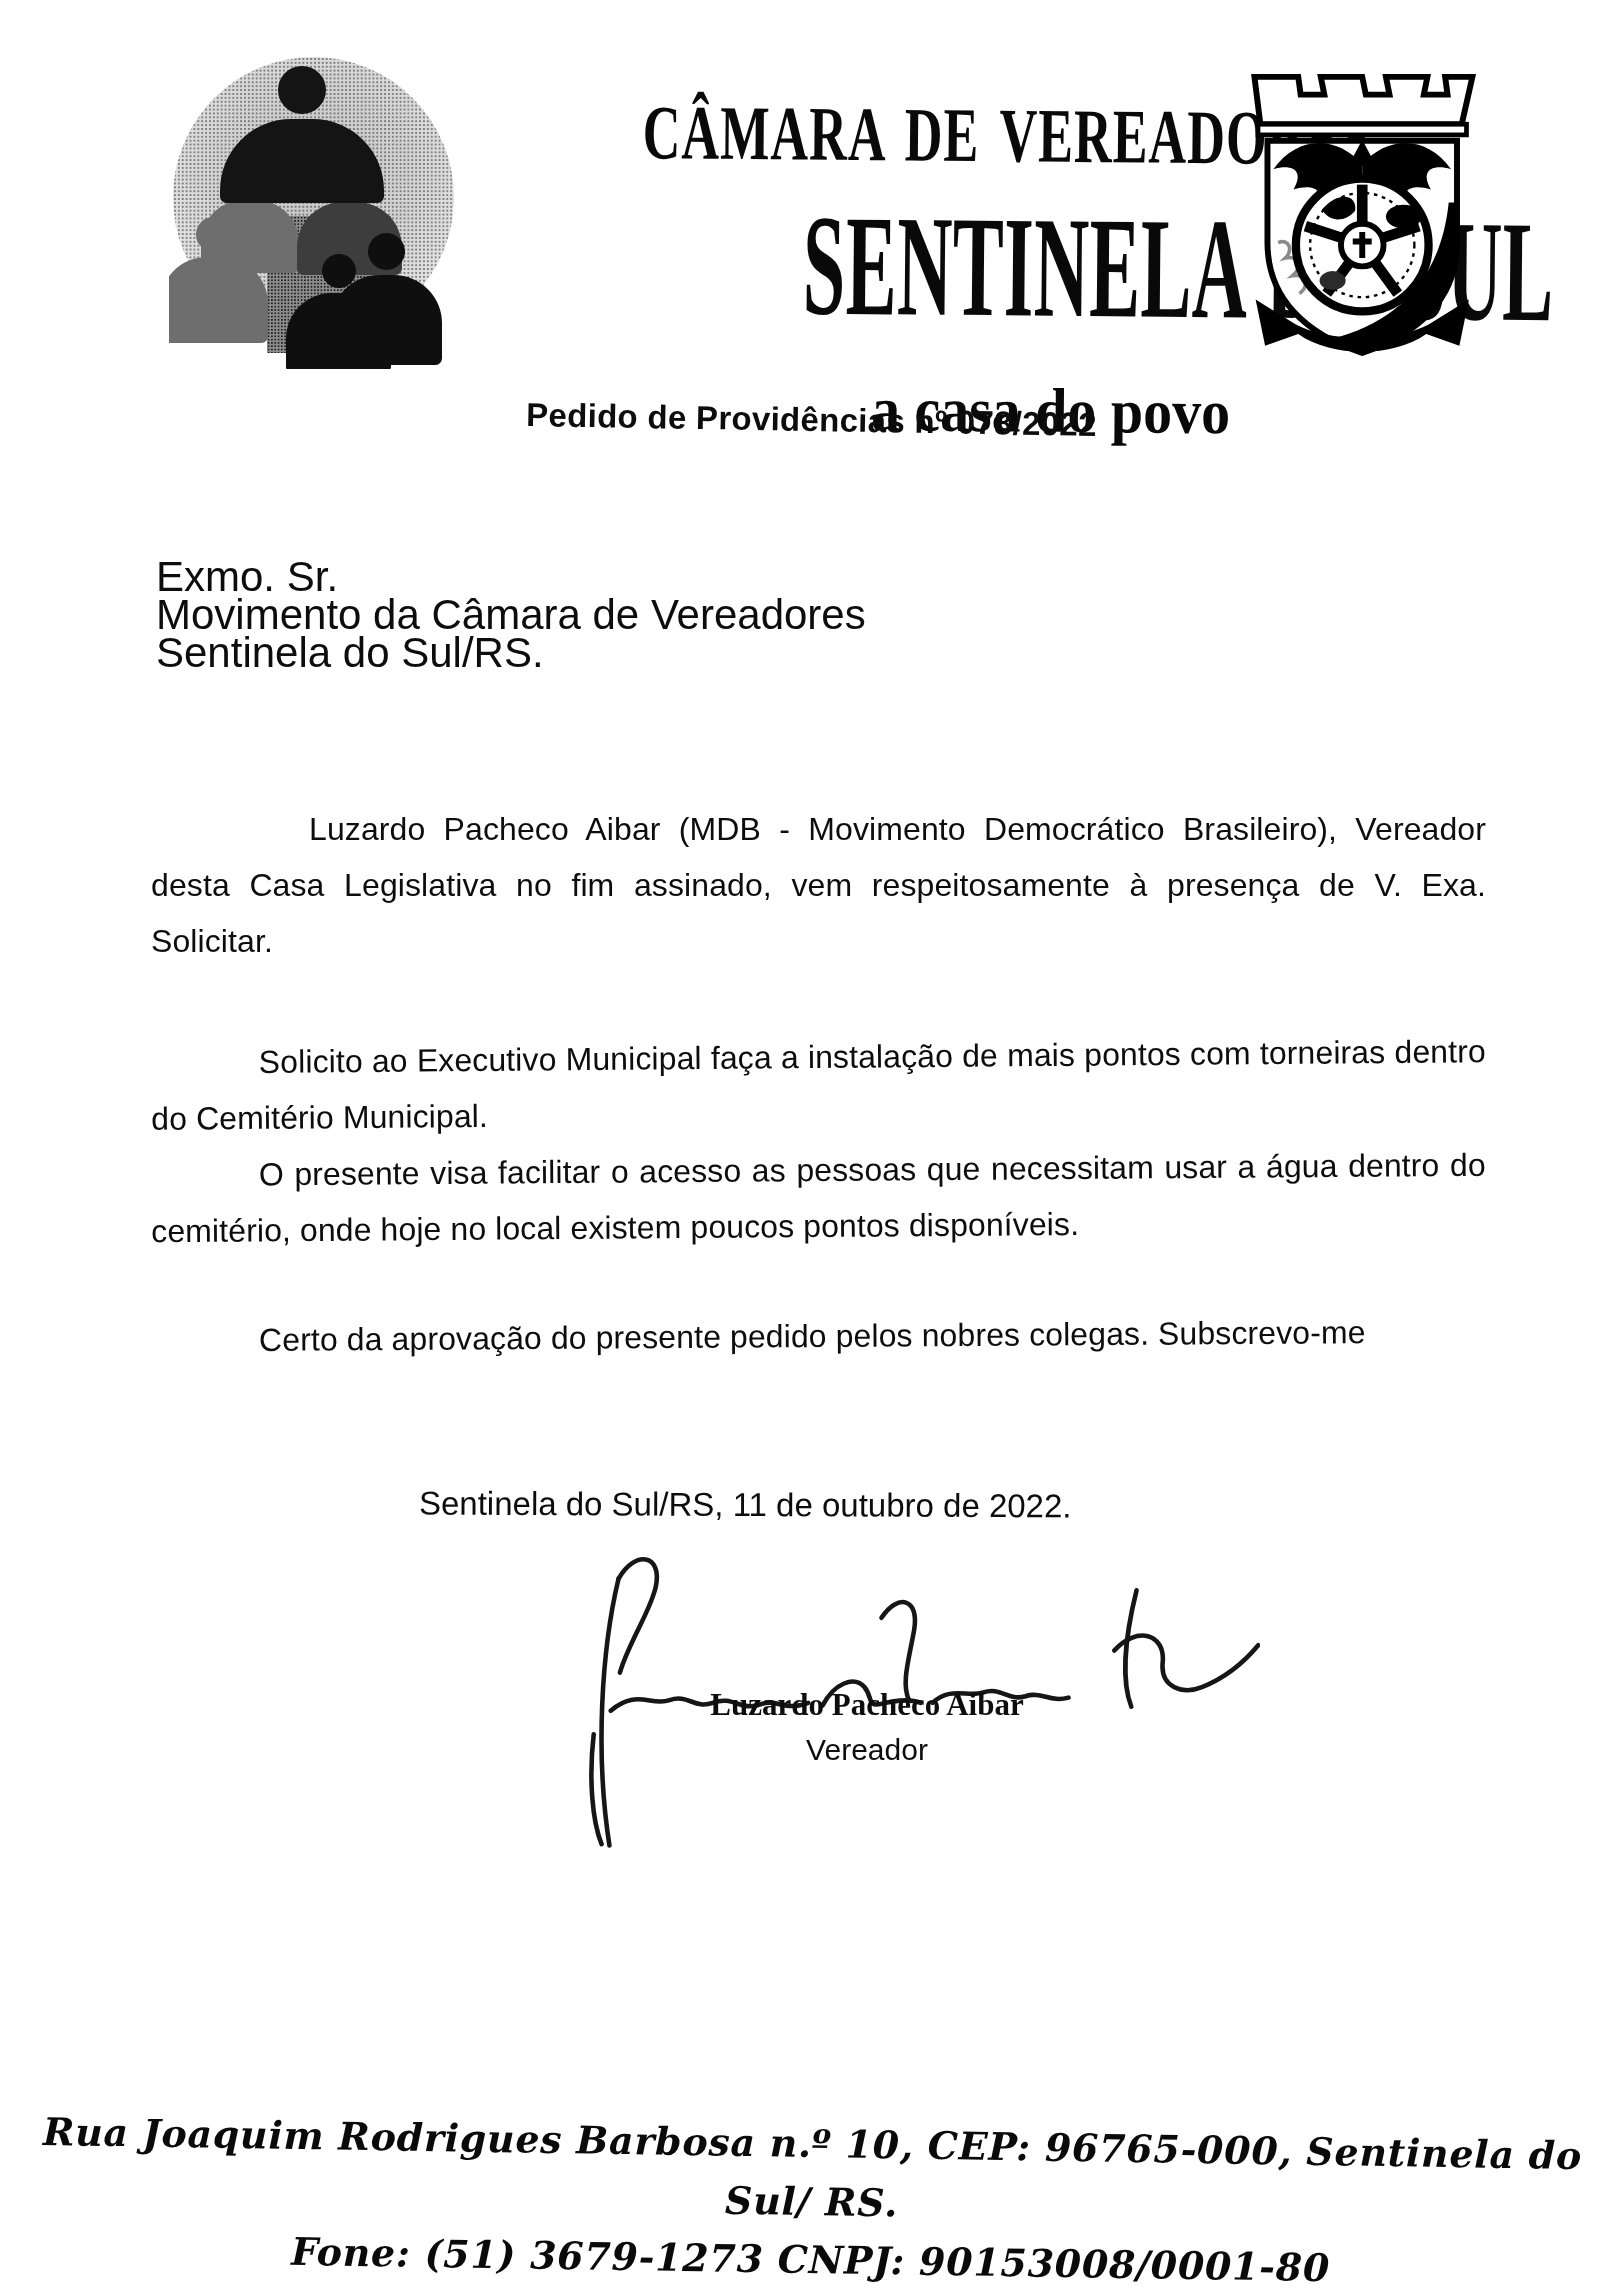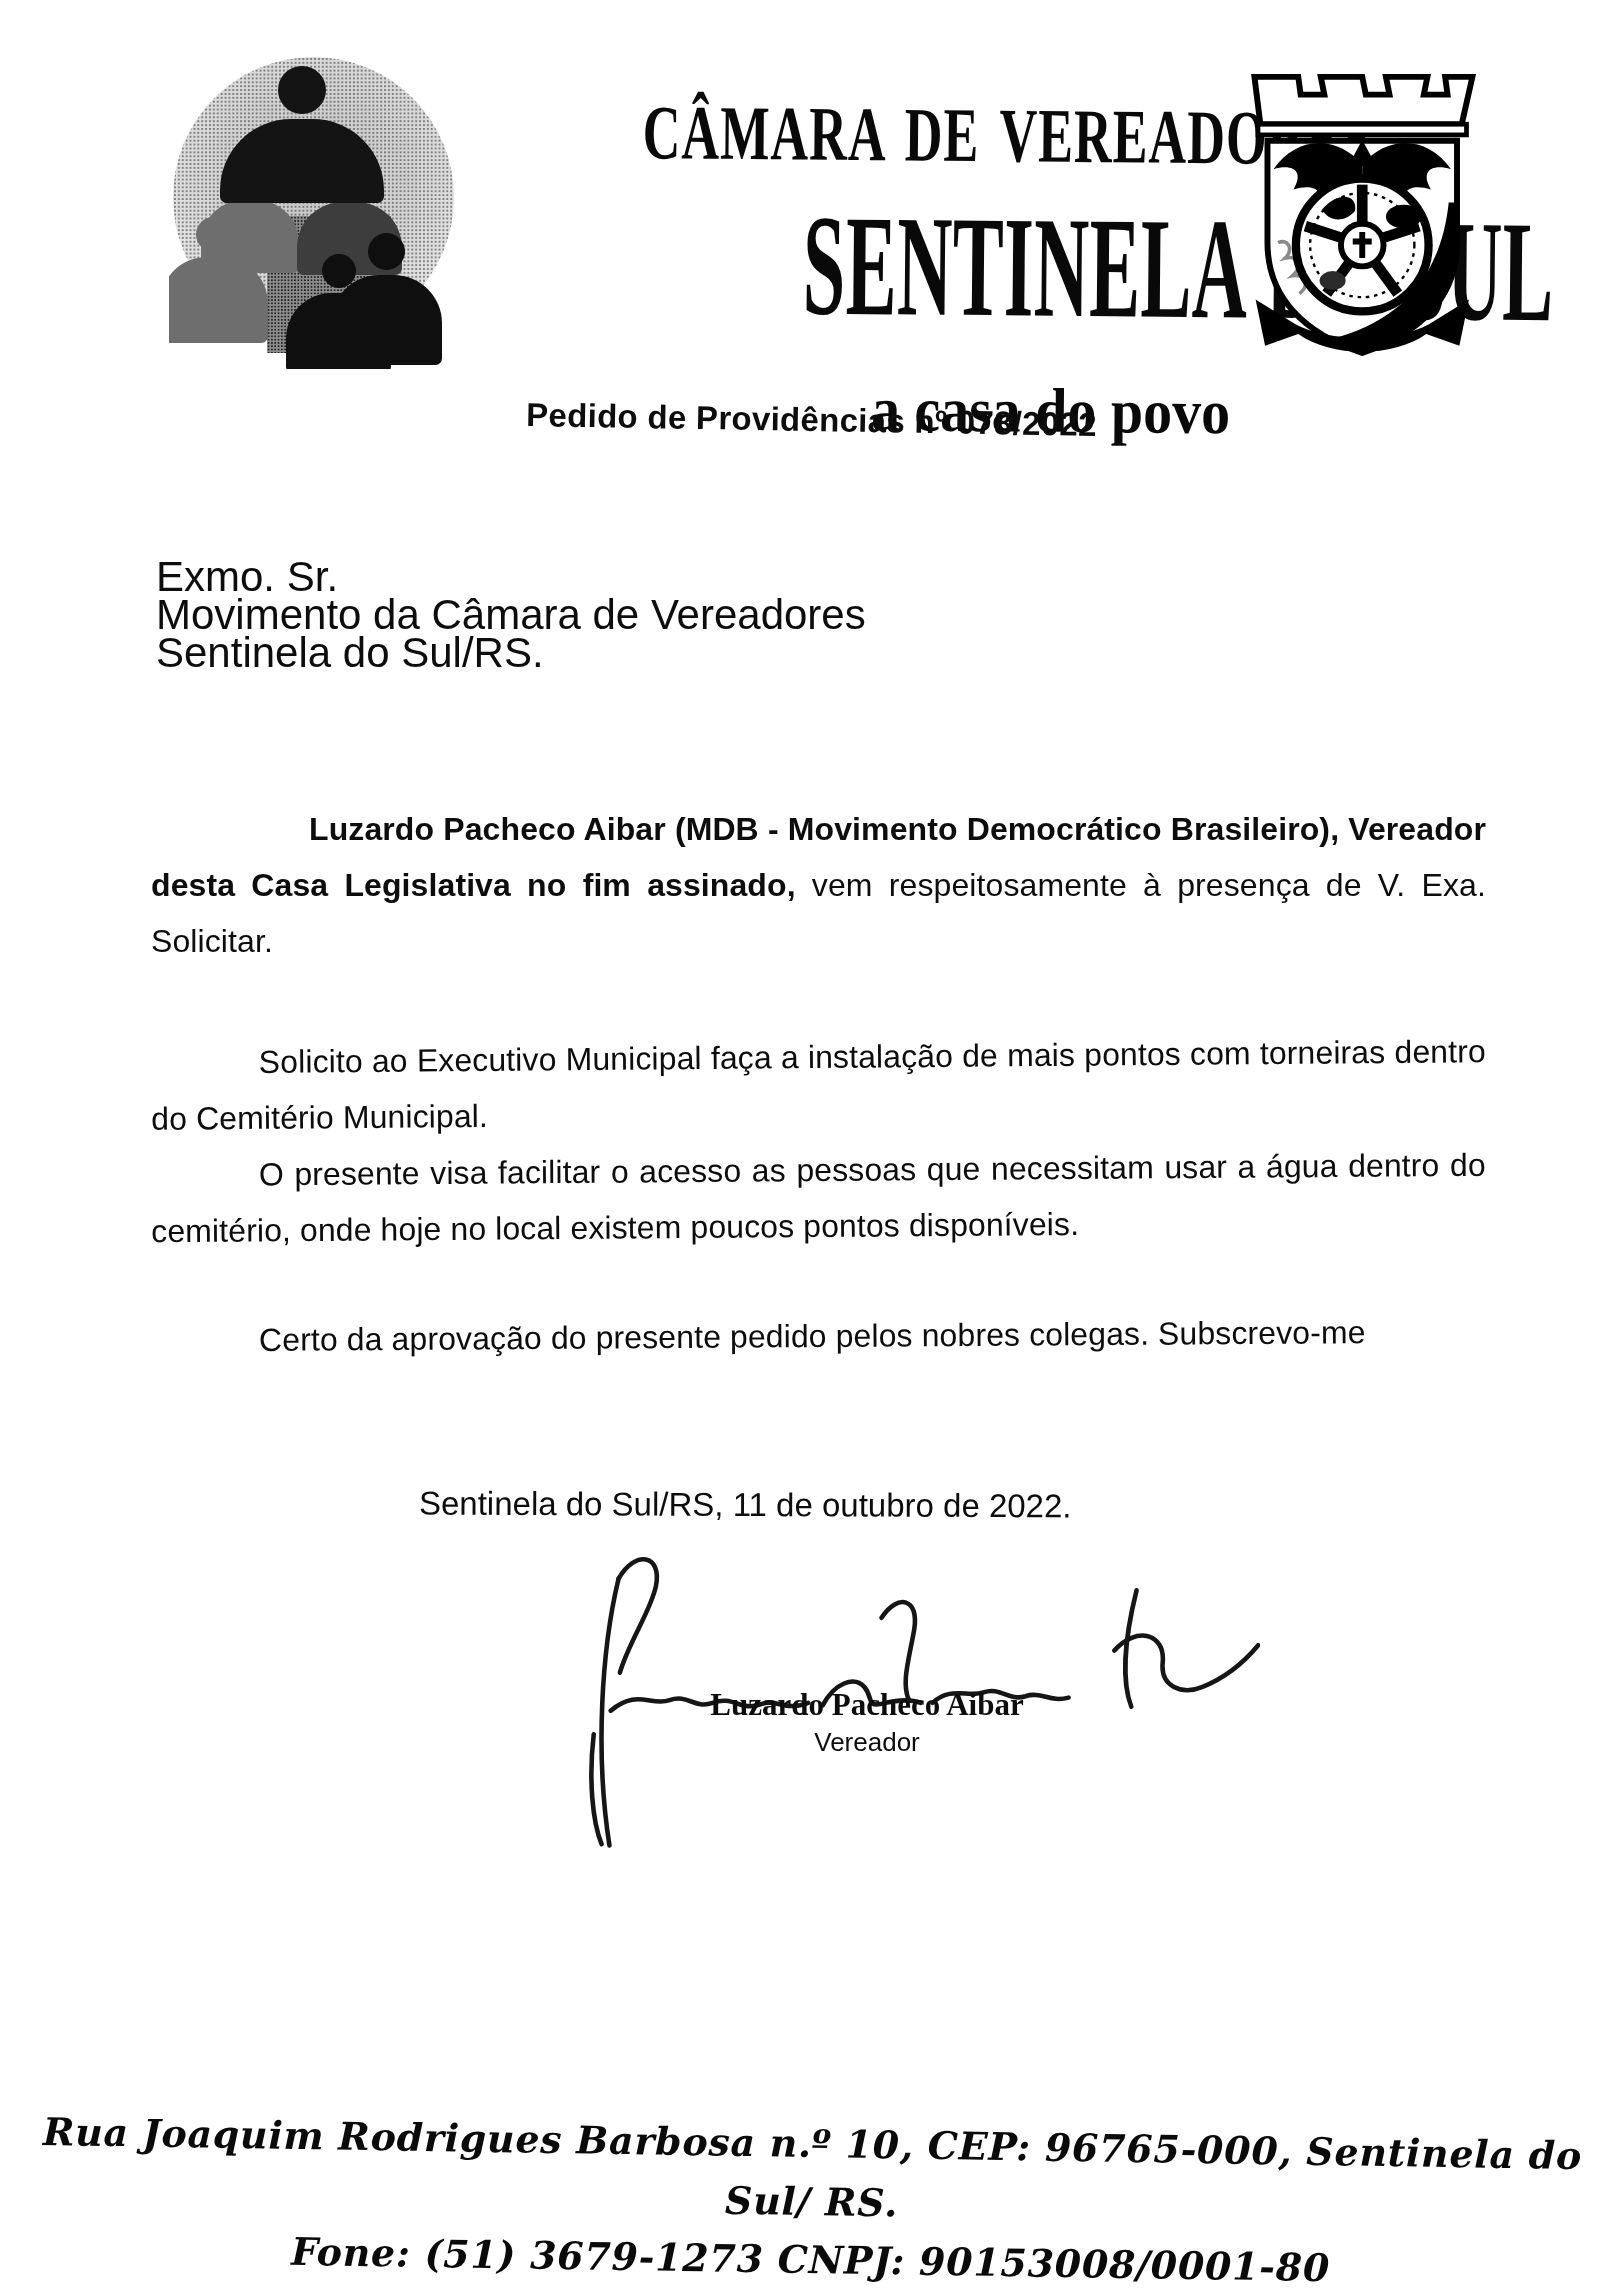--- a/index.html
+++ b/index.html
@@ -60,32 +60,32 @@
   
   .doc-title {
     position:absolute; left:0; top:401px; width:1623px; text-align:center;
     font-size:33px; font-weight:bold; transform:rotate(1deg); letter-spacing:0.3px;
   }
   .addressee { position:absolute; left:156px; top:558px; font-size:42px; line-height:38px; }
   .para {
     position:absolute; left:151px; width:1335px; margin:0;
     font-size:32px; line-height:56px; text-align:justify; letter-spacing:0.1px;
   }
-  .para .b { font-weight:bold;margin-top:48px; }
+  .para .b { font-weight:normal;margin-top:48px; }
   .p1 { top:801px; text-indent:158px; }
   .p2 { top:1029px; text-indent:108px; transform:rotate(-.5deg); }
   .p3 { top:1142px; text-indent:108px; transform:rotate(-.45deg); }
   .p4 { top:1308px; text-indent:108px; transform:rotate(-.4deg); }
   .dateline { position:absolute; left:419px; top:1486px; font-size:33px; transform:rotate(.25deg); }
 
   
   .sig-scribble { position:absolute; left:520px; top:1538px; width:740px; height:327px; }
   .sig-block { position:absolute; left:664px; top:1686px; width:406px; text-align:center; }
   .sig-name { font-size:31px; font-weight:bold; line-height:37px;font-family:Liberation Serif, serif; }
-  .sig-role { font-size:26px; line-height:39px; }
+  .sig-role { font-size:30px; line-height:39px;margin-top:7px; }
 
   
   .footer {
     position:absolute; left:0; top:2115px; width:1623px; text-align:center;
     font-family:"DejaVu Serif", serif; font-style:italic; font-weight:bold;
     font-size:38px; line-height:58px; transform:rotate(.9deg); color:#0a0a0a;
     letter-spacing:0.7px;
   }
 </style>
 </head>

